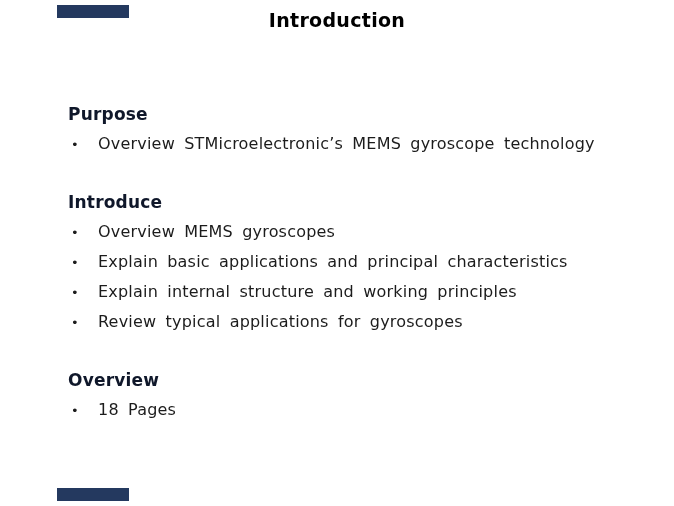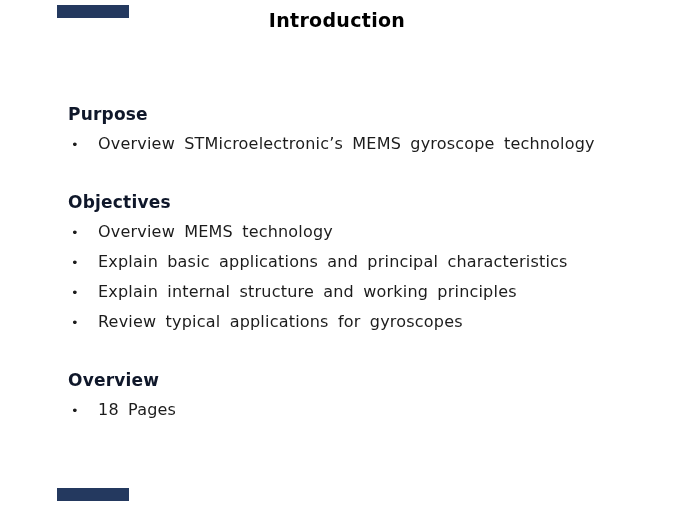--- a/index.html
+++ b/index.html
@@ -75,24 +75,24 @@
 
     <section>
       <h2 class="section-heading">Purpose</h2>
       <div class="bullet-line">
         <span class="dot">•</span>
         <span class="bullet-text">Overview STMicroelectronic’s MEMS gyroscope technology</span>
       </div>
     </section>
 
     <section>
-      <h2 class="section-heading">Objectives</h2>
+      <h2 class="section-heading">Introduce</h2>
       <div class="bullet-line">
         <span class="dot">•</span>
-        <span class="bullet-text">Overview MEMS technology</span>
+        <span class="bullet-text">Overview MEMS gyroscopes</span>
       </div>
       <div class="bullet-line">
         <span class="dot">•</span>
         <span class="bullet-text">Explain basic applications and principal characteristics</span>
       </div>
       <div class="bullet-line">
         <span class="dot">•</span>
         <span class="bullet-text">Explain internal structure and working principles</span>
       </div>
       <div class="bullet-line">

